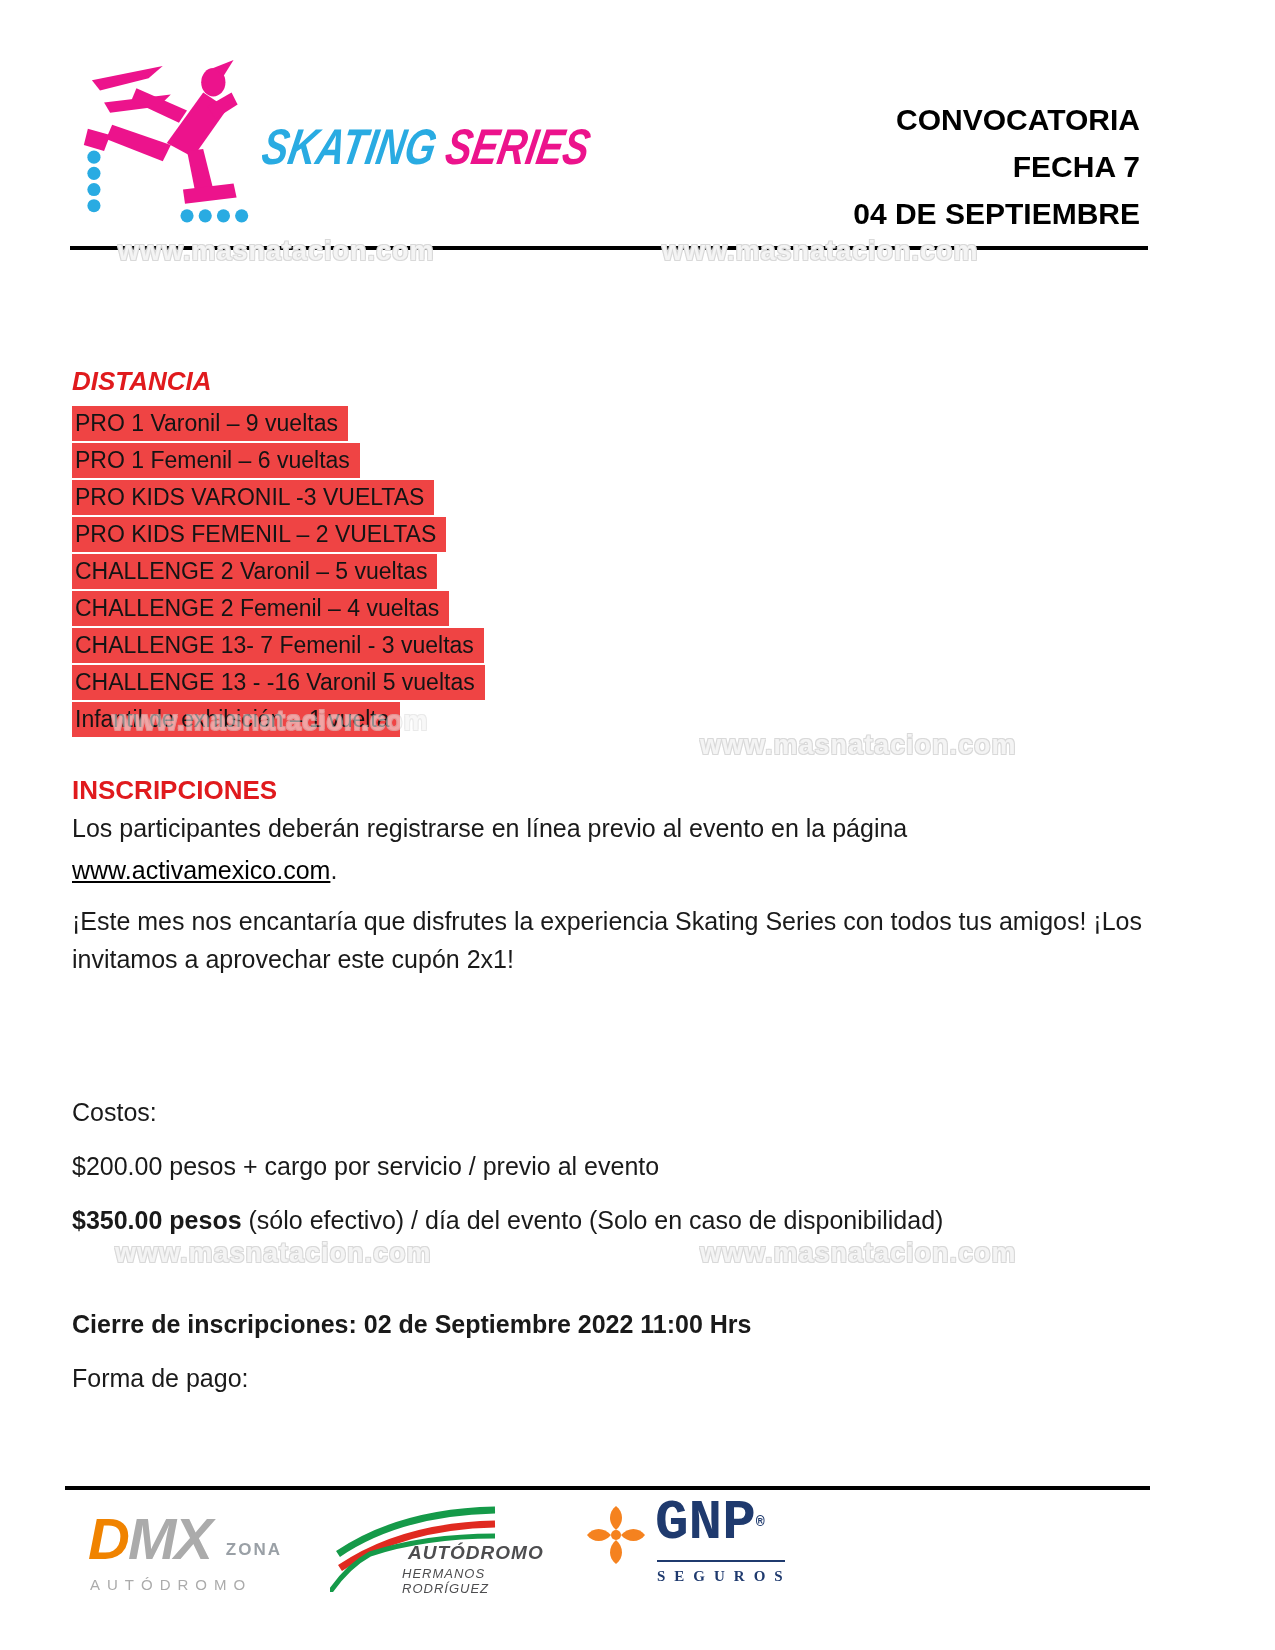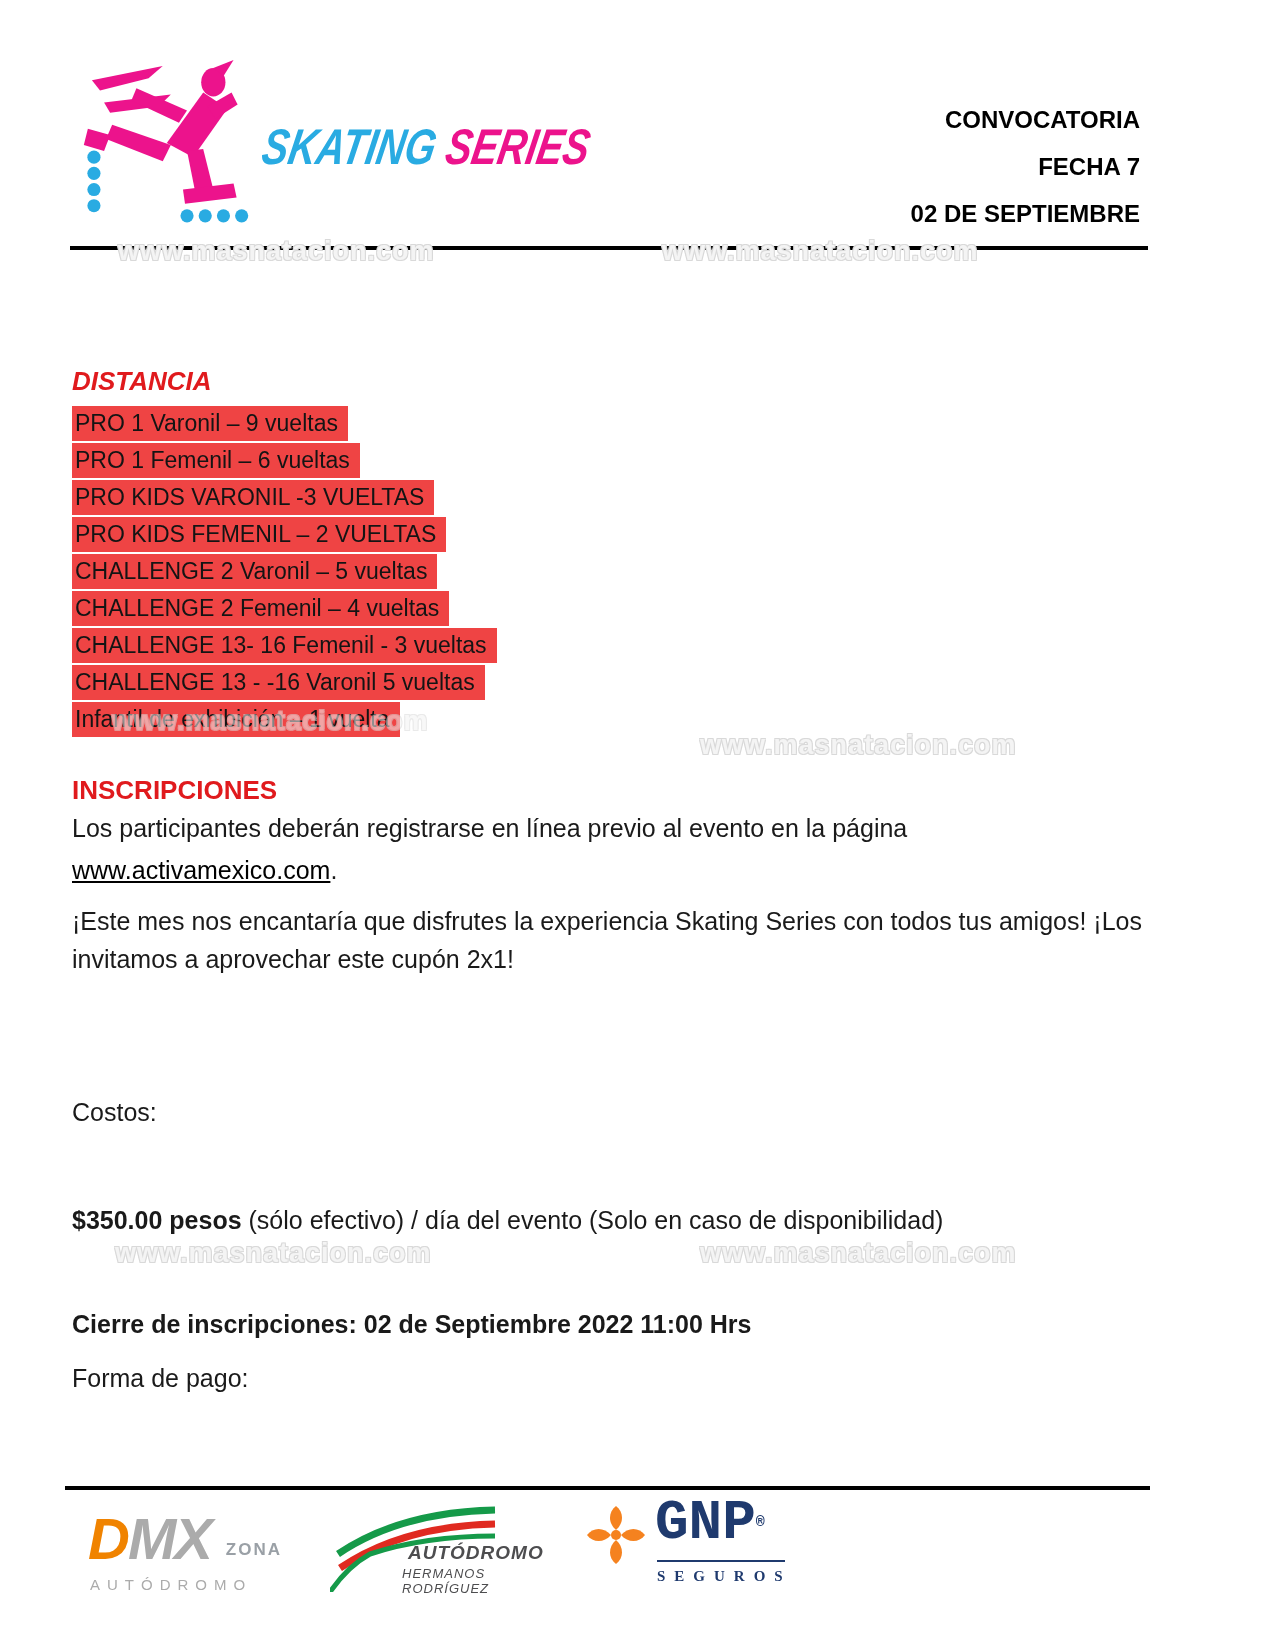--- a/index.html
+++ b/index.html
@@ -13,21 +13,21 @@
   
   .wm {
     position:absolute; z-index:6; pointer-events:none;
     font-weight:bold; font-size:27px; letter-spacing:1px; color:#f4f4f4;
     text-shadow:1px 1px 0 #d9d9d9, -1px -1px 0 #d9d9d9, 1px -1px 0 #d9d9d9, -1px 1px 0 #d9d9d9;
     white-space:nowrap;
   }
   .wm.faint { opacity:.55; }
 
   
-  .doc-title { right:135px; top:96px; text-align:right; font-weight:bold; font-size:24px; line-height:47px; color:#000; }
+  .doc-title { right:135px; top:96px; text-align:right; font-weight:bold; font-size:30px; line-height:47px; color:#000; }
   .rule { background:#000; height:4px; z-index:4; }
   .rule-top { left:70px; width:1078px; top:246px; }
   .rule-bottom { left:65px; width:1085px; top:1486px; }
 
   
   .logo-wrap { left:70px; top:58px; width:500px; height:175px; }
   .logo-text {
     position:absolute; left:188px; top:60px; white-space:nowrap;
     font-size:50px; font-weight:bold; font-style:italic; letter-spacing:0px;
     transform:skewX(-10deg) scaleX(.78); transform-origin:left bottom;
@@ -103,46 +103,47 @@
     </svg>
     <div class="logo-text">
       <span style="color:#29abe2;">SKATING</span>
       <span style="color:#ec138c;">SERIES</span>
     </div>
   </div>
 
   <div class="abs doc-title">
     <div>CONVOCATORIA</div>
     <div>FECHA 7</div>
-    <div>02 DE SEPTIEMBRE</div>
+    <div>04 DE SEPTIEMBRE</div>
   </div>
 
   <div class="abs rule rule-top"></div>
 
   <div class="abs red-head" style="left:72px; top:366px;font-style:italic;">DISTANCIA</div>
   <div class="abs hl-list">
     <div class="hl-item">PRO 1 Varonil – 9 vueltas</div>
     <div class="hl-item">PRO 1 Femenil – 6 vueltas</div>
     <div class="hl-item">PRO KIDS VARONIL -3 VUELTAS</div>
     <div class="hl-item">PRO KIDS FEMENIL – 2 VUELTAS</div>
     <div class="hl-item">CHALLENGE 2 Varonil – 5 vueltas</div>
     <div class="hl-item">CHALLENGE 2 Femenil – 4 vueltas</div>
-    <div class="hl-item">CHALLENGE 13- 16 Femenil - 3 vueltas</div>
+    <div class="hl-item">CHALLENGE 13- 7 Femenil - 3 vueltas</div>
     <div class="hl-item">CHALLENGE 13 - -16 Varonil 5 vueltas</div>
     <div class="hl-item">Infantil de exhibición – 1 vuelta</div>
   </div>
 
   <div class="abs red-head" style="left:72px; top:775px;">INSCRIPCIONES</div>
   <div class="abs body-text" style="left:72px; top:814px; width:1090px;">Los participantes deberán registrarse en línea previo al evento en la página</div>
   <div class="abs body-text" style="left:72px; top:856px;">
     <a class="doc-link" href="#">www.activamexico.com</a><span>.</span>
   </div>
   <div class="abs body-text" style="left:72px; top:902px; width:1085px; line-height:38px;">¡Este mes nos encantaría que disfrutes la experiencia Skating Series con todos tus amigos! ¡Los invitamos a aprovechar este cupón 2x1!</div>
 
   <div class="abs body-text" style="left:72px; top:1098px;">Costos:</div>
+  <div class="abs body-text" style="left:72px; top:1152px; width:1090px;">$200.00 pesos + cargo por servicio / previo al evento</div>
   <div class="abs body-text" style="left:72px; top:1206px; width:1090px;">
     <span class="bold">$350.00 pesos</span><span> (sólo efectivo) / día del evento (Solo en caso de disponibilidad)</span>
   </div>
 
   <div class="abs body-text bold" style="left:72px; top:1310px;">Cierre de inscripciones: 02 de Septiembre 2022 11:00 Hrs</div>
   <div class="abs body-text" style="left:72px; top:1364px;">Forma de pago:</div>
 
   <div class="abs rule rule-bottom"></div>
 
   <div class="abs sponsor" style="left:88px; top:1498px; width:222px; height:96px;">

